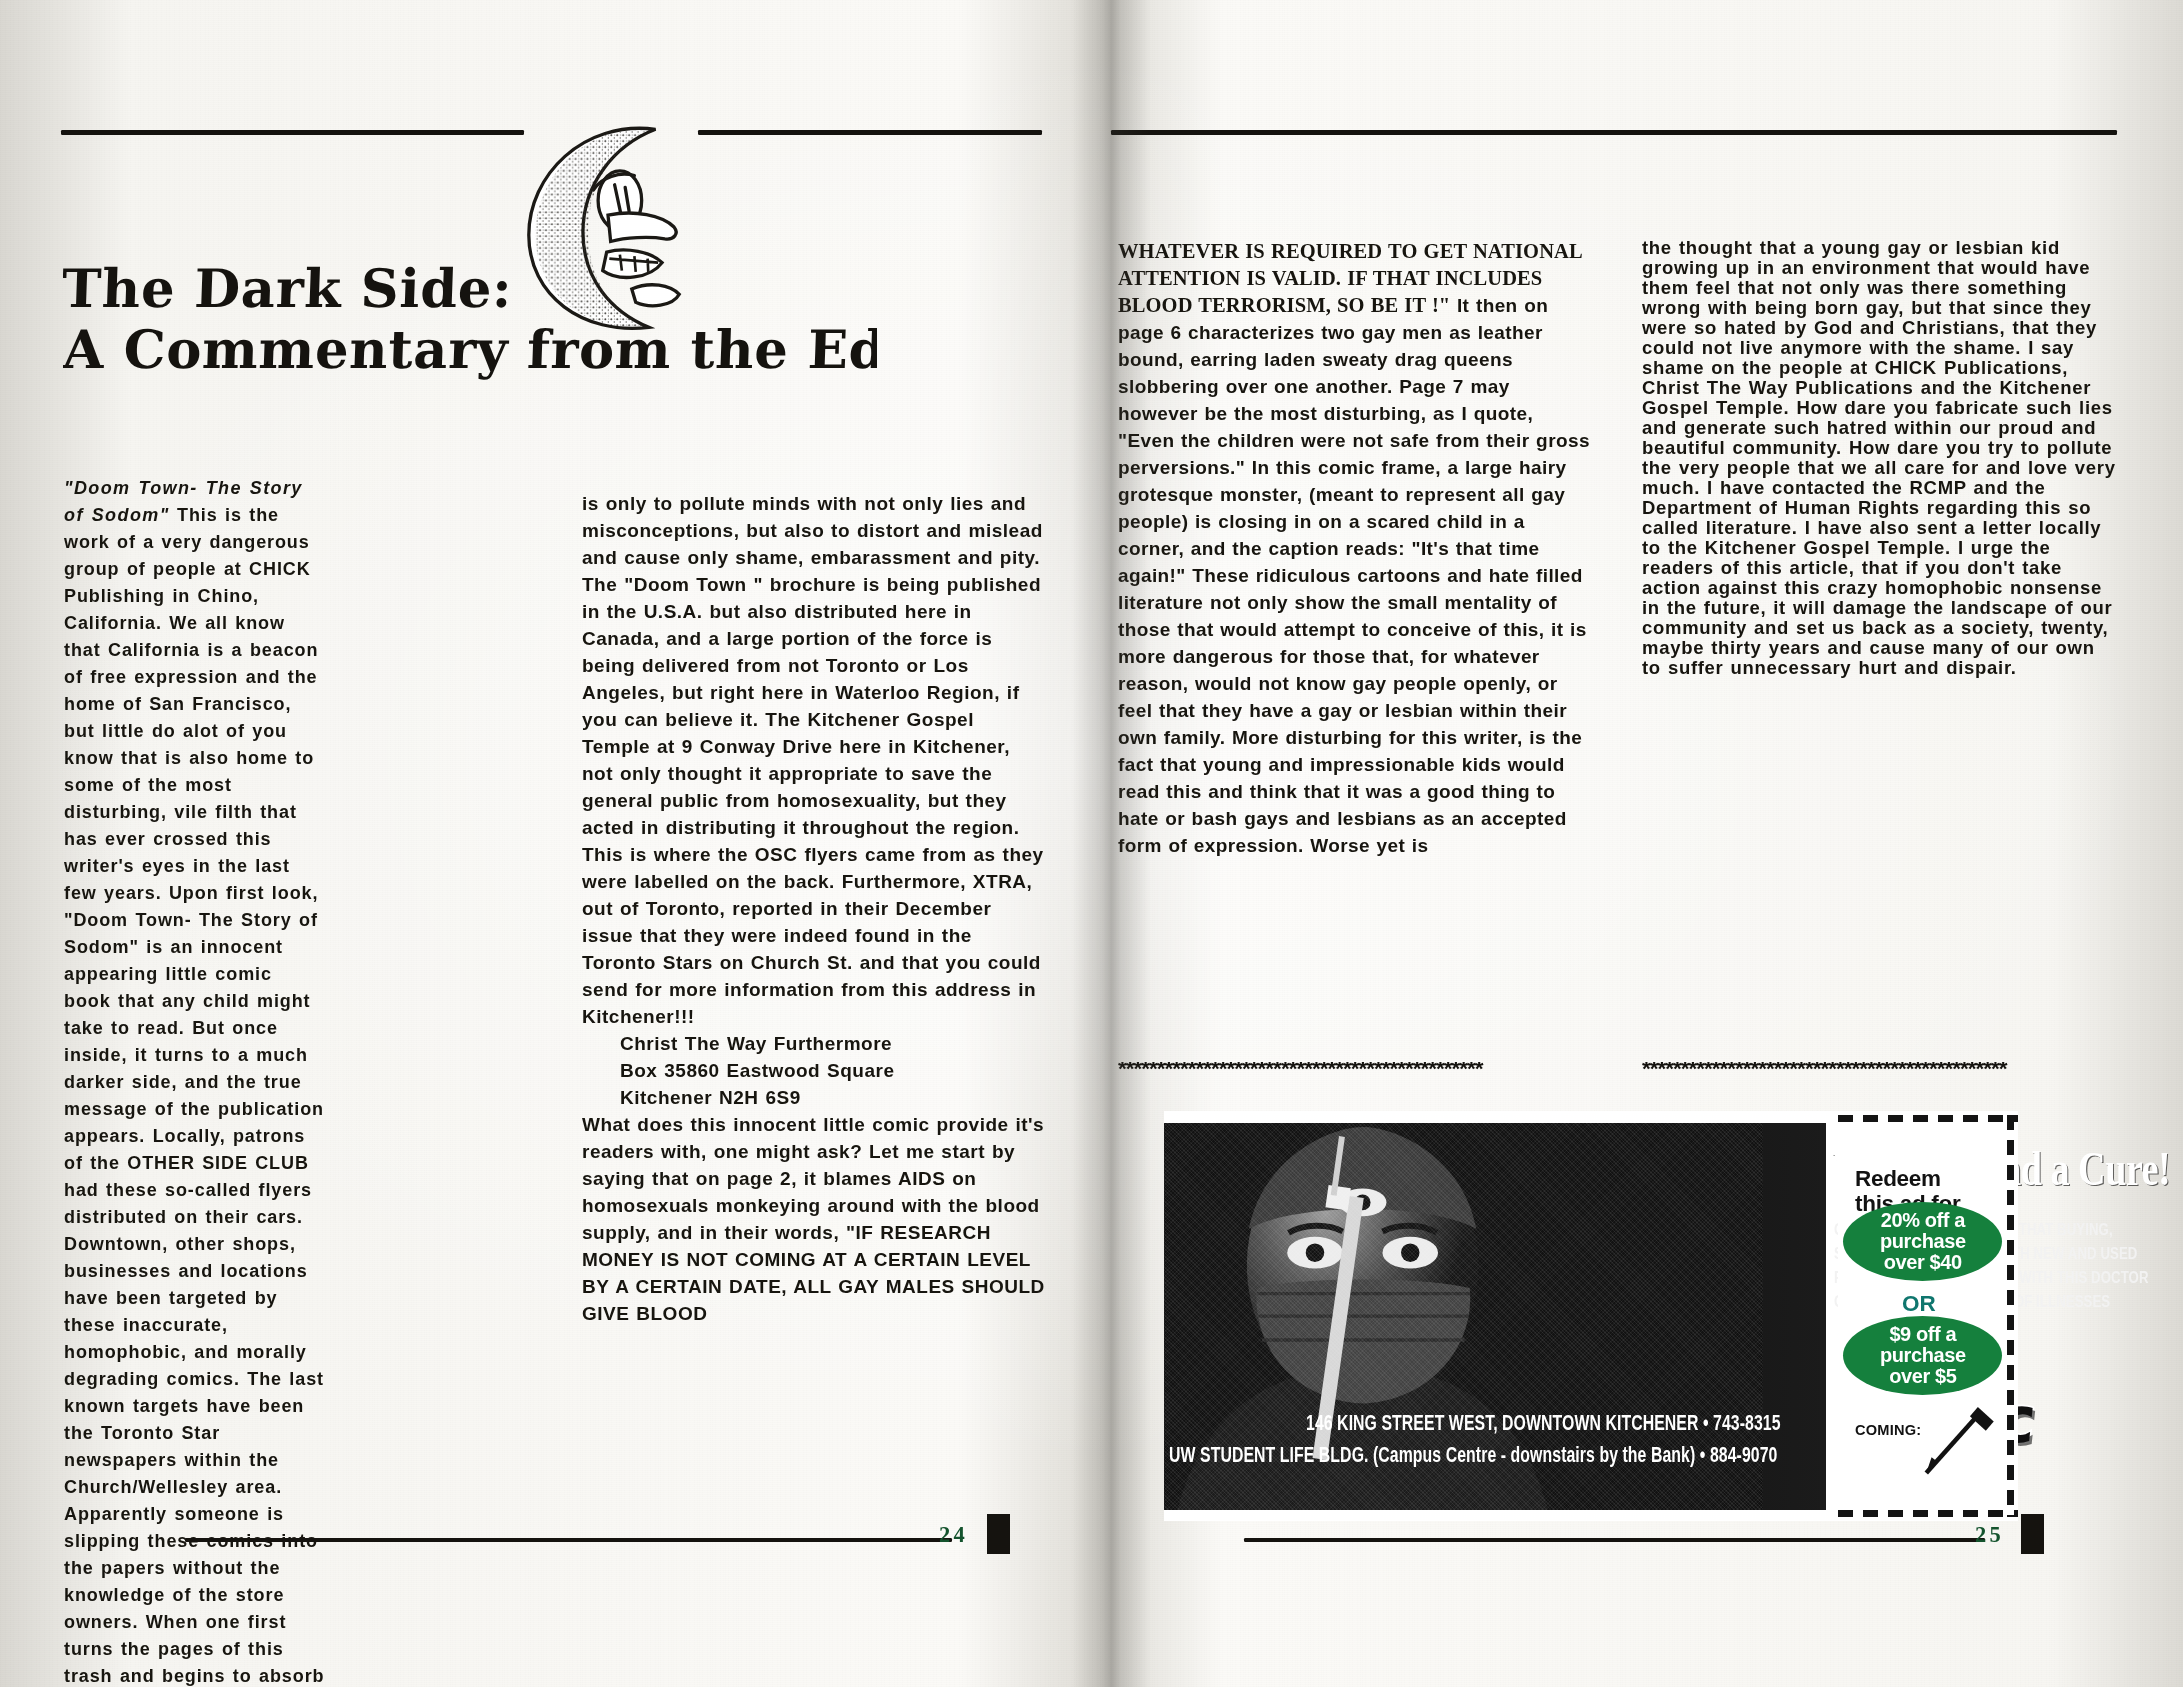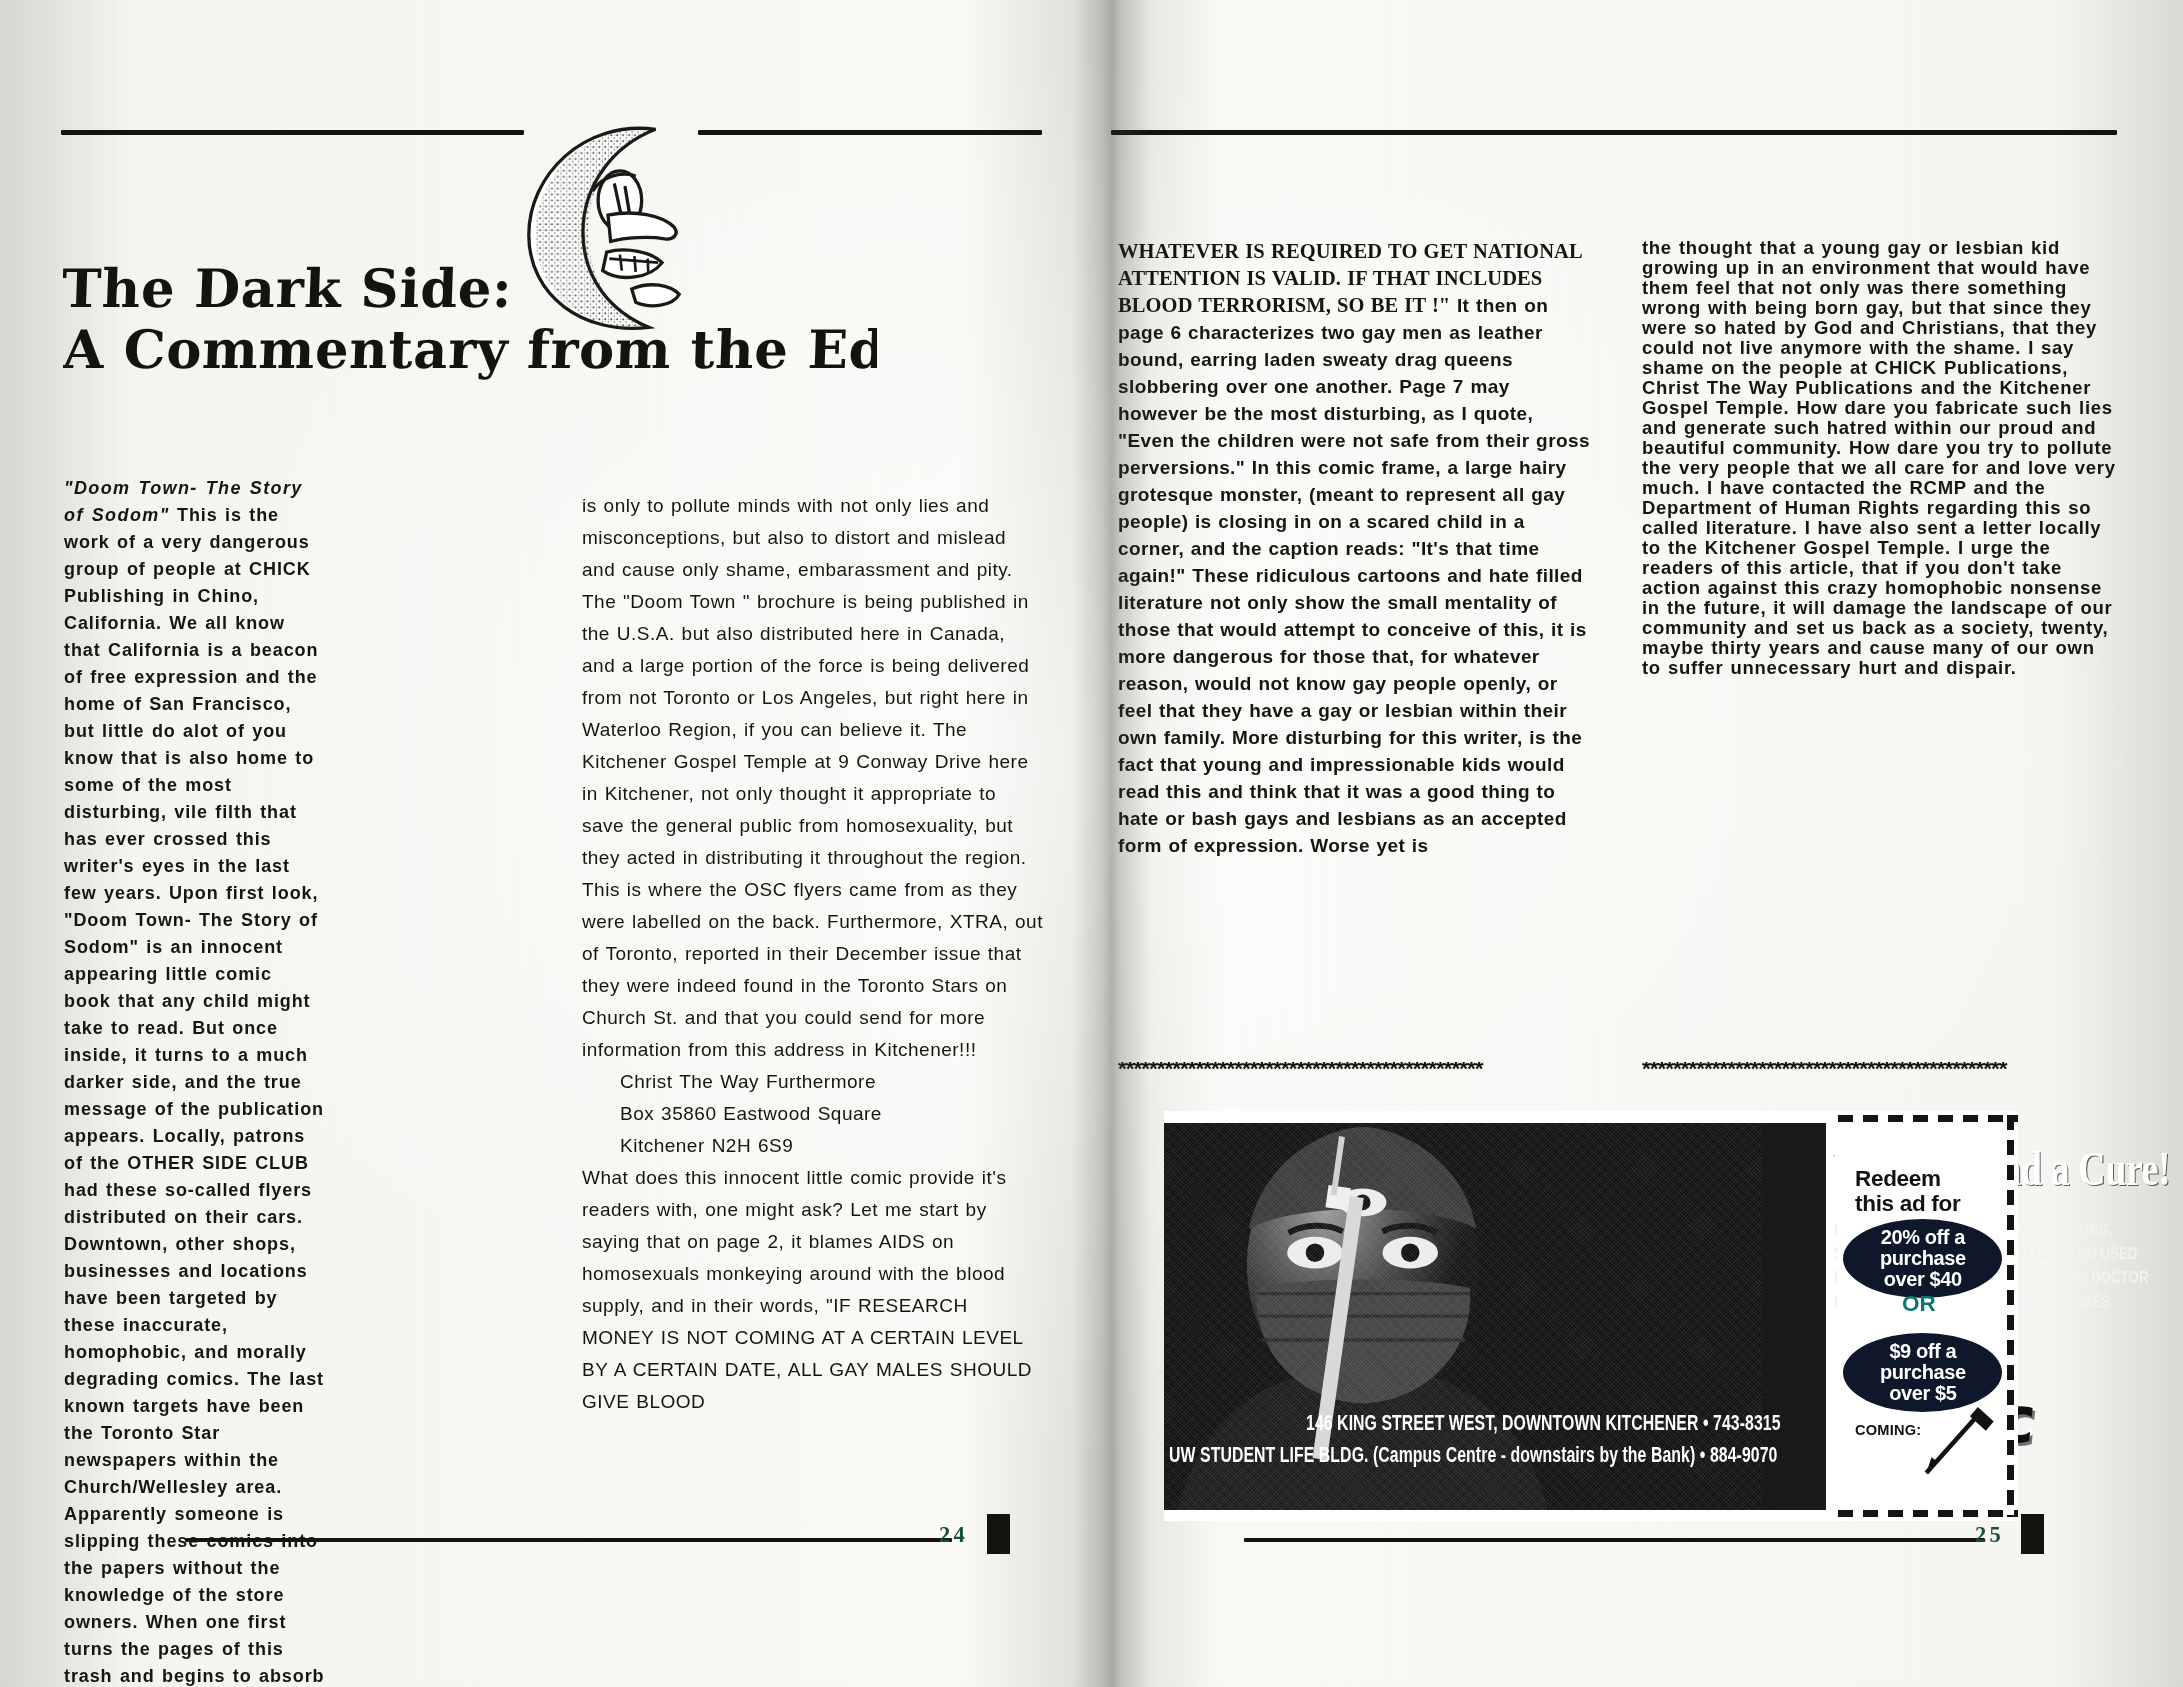--- a/index.html
+++ b/index.html
@@ -48,23 +48,23 @@
     font-size:18px;line-height:27px;
     letter-spacing:0.9px;word-spacing:1.5px;
     font-weight:600;
     text-align:left;
   }
   .body-left .ital{font-style:italic;font-weight:700;letter-spacing:1.4px;}
 
   
   .body-left2{
     font-family:"Liberation Sans",sans-serif;
-    font-size:19px;line-height:32px;
+    font-size:19px;line-height:27px;
     letter-spacing:0.5px;word-spacing:1.1px;
-    font-weight:400;
+    font-weight:700;
   }
   .addr{display:block;padding-left:38px;}
 
   
   .body-right{
     font-family:"Liberation Sans",sans-serif;
     font-size:19px;line-height:27px;
     letter-spacing:0.4px;word-spacing:0.9px;
     font-weight:700;
   }
@@ -184,25 +184,24 @@
   #coupon .dash-r{
     position:absolute;right:4px;top:4px;width:6.6px;height:402px;
     background:repeating-linear-gradient(180deg,#141414 0 14.6px,#ffffff 14.6px 25px);
   }
   #coupon-head{
     position:absolute;left:17px;top:29px;
     font-family:"Liberation Sans",sans-serif;font-weight:700;
     font-size:22.5px;line-height:25px;color:#121212;letter-spacing:-0.3px;margin-top:26px;
   }
   .ellipse{
-    position:absolute;background:#0f172a;border-radius:50%;
+    position:absolute;background:#15803d;border-radius:50%;
     color:#fff;font-family:"Liberation Sans",sans-serif;font-weight:700;
     display:flex;align-items:center;justify-content:center;text-align:center;
     letter-spacing:-0.4px;
-    margin-top:17px;
   }
   #ell1{left:5.3px;top:91px;width:159px;height:79px;font-size:20px;line-height:21px;}
   #ell2{left:5.3px;top:205px;width:159px;height:79px;font-size:20px;line-height:21px;}
   #coupon-or{
     position:absolute;left:64px;top:180px;
     font-weight:700;font-size:22.5px;color:#0f766e;letter-spacing:0;
   }
   #coupon-exp{
     position:absolute;left:17px;top:311px;
     font-family:"Liberation Sans",sans-serif;font-weight:700;

